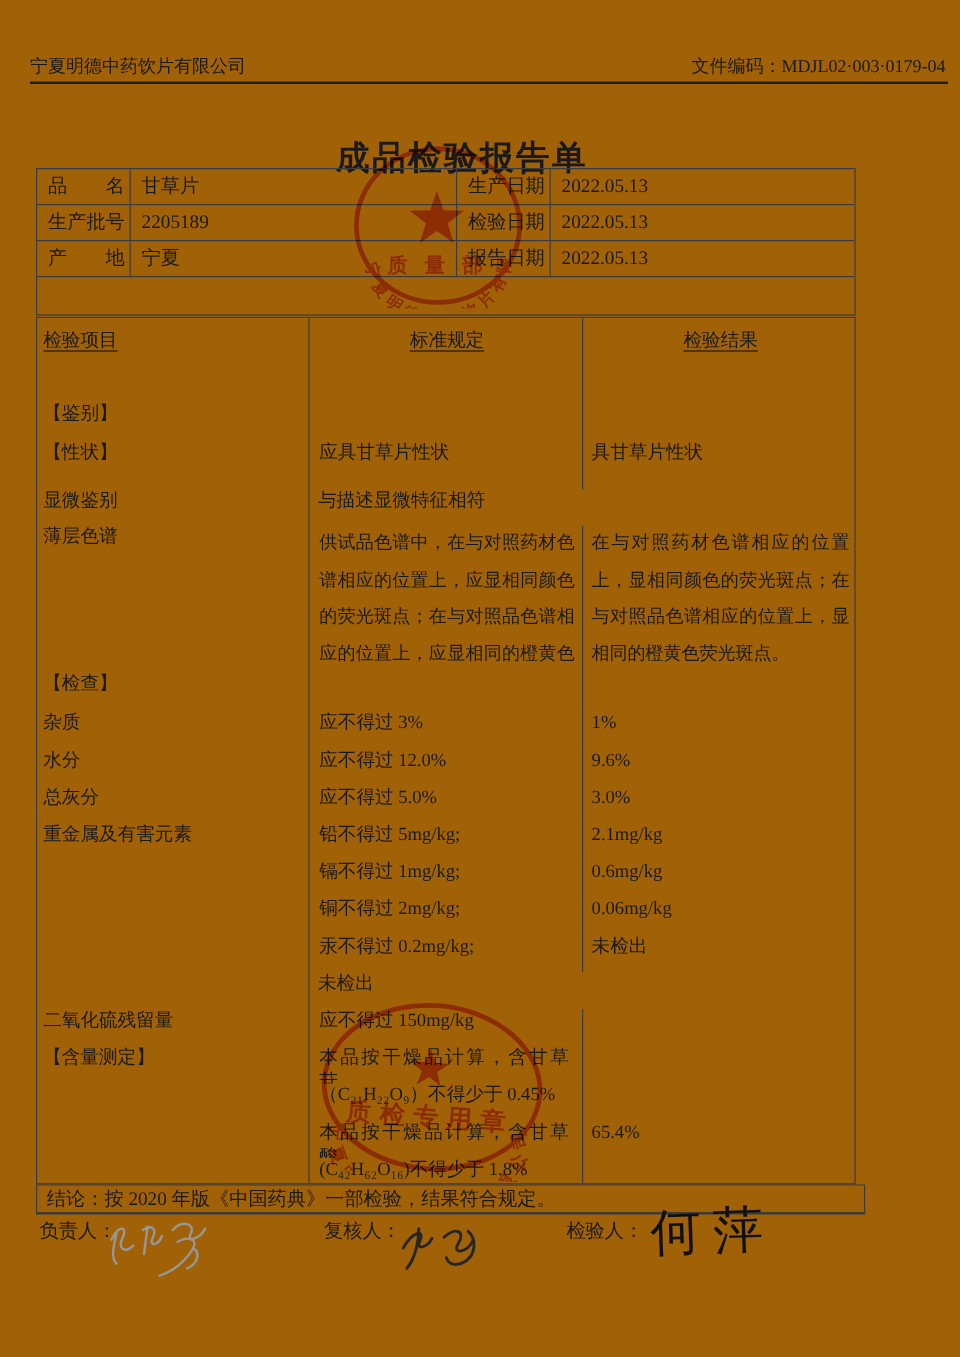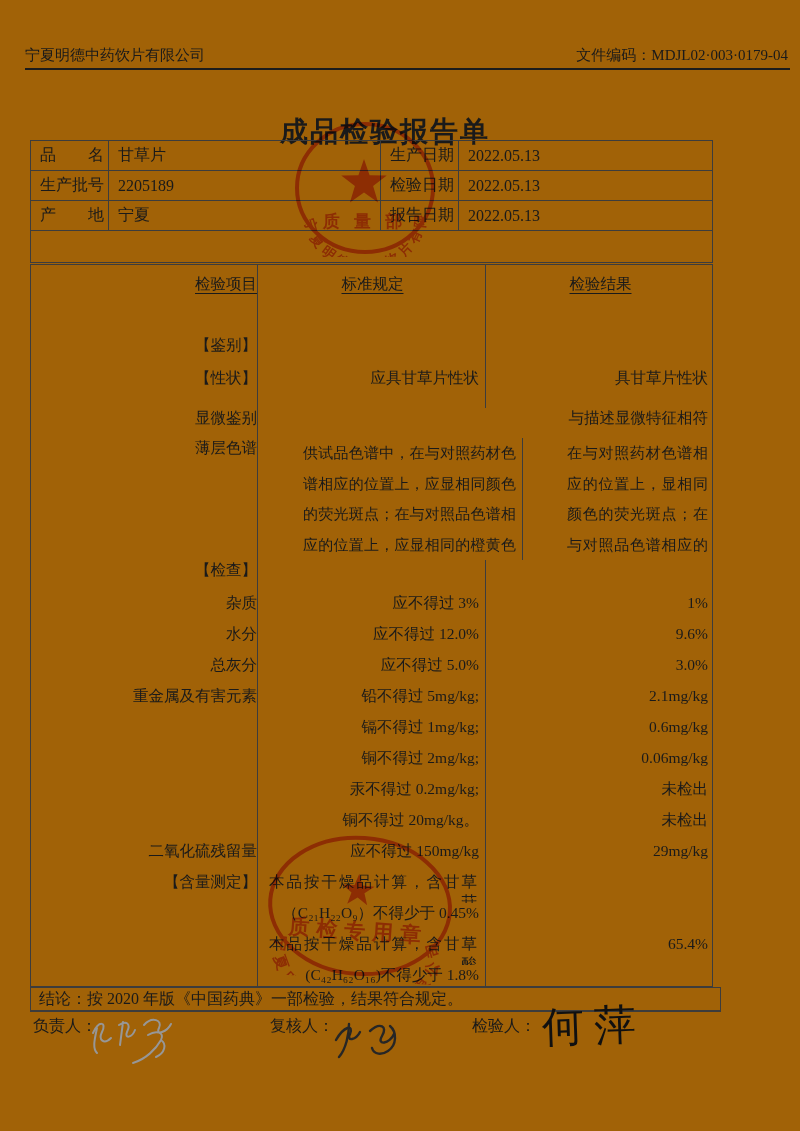--- a/index.html
+++ b/index.html
@@ -18,27 +18,27 @@
         display:flex;align-items:center;font-size:16px;padding-left:9px;overflow:hidden;white-space:nowrap;}
   #info .lastrow{border-bottom:none;margin-top:44px;}
   #info .lastcol{border-right:none;}
   #info .span3{grid-column:2 / 5;border-right:none;}
   
   #main{left:30px;top:264px;width:681px;height:721px;border:1px solid #3c3c3c;overflow:hidden;}
   .mrow{display:flex;width:100%;}
   .c1{width:227px;border-right:1px solid #3c3c3c;padding-left:5px;box-sizing:border-box;flex:none;}
   .c2{width:228px;border-right:1px solid #3c3c3c;padding:0 6px 0 8px;box-sizing:border-box;flex:none;}
   .c3{flex:1;padding:0 4px 0 7px;box-sizing:border-box;}
-  .mrow div{font-size:15.5px;line-height:20px;overflow:hidden;text-align:right;}
+  .mrow div{font-size:15.5px;line-height:20px;overflow:hidden;}
   #mhead{height:70px;}
   #mhead .c1{padding-top:9px;}
   #mhead .c2,#mhead .c3{padding-top:9px;text-align:center;}
   #mhead span{text-decoration:underline;text-underline-offset:4px;}
   .r-h40{height:40px;}.r-h33{height:33px;}.r-h30{height:30px;}.r-h31{height:31px;}
-  .r-tall{height:122px;gap:37px;}
+  .r-tall{height:122px;}
   .r-tall .c2,.r-tall .c3{line-height:30.5px;text-align:justify;font-size:15px;}
   .sp .c2{letter-spacing:2px;}
   
   #concl{left:30px;top:987px;width:681px;height:22px;border:1px solid #3c3c3c;border-bottom:2px solid #3c3c3c;
          display:flex;align-items:center;font-size:16px;padding-left:8px;box-sizing:content-box;}
   
   .flabel{top:1016px;font-size:16px;}
   #sig3{left:542px;top:998px;font-size:42px;letter-spacing:10px;transform:rotate(-2deg);color:#101010;}
   
   .stamp{mix-blend-mode:multiply;opacity:.82;}
@@ -134,27 +134,25 @@
       <div class="c2">铜不得过 2mg/kg;</div>
       <div class="c3">0.06mg/kg</div>
     </div>
     <div class="mrow r-h31">
       <div class="c1"></div>
       <div class="c2">汞不得过 0.2mg/kg;</div>
       <div class="c3">未检出</div>
     </div>
     <div class="mrow r-h31">
       <div class="c1"></div>
-      <div class="c2">铜不得过 20mg/kg。</div>
       <div class="c3">未检出</div>
     </div>
     <div class="mrow r-h31">
       <div class="c1">二氧化硫残留量</div>
       <div class="c2">应不得过 150mg/kg</div>
-      <div class="c3">29mg/kg</div>
     </div>
     <div class="mrow r-h31 sp">
       <div class="c1">【含量测定】</div>
       <div class="c2">本品按干燥品计算，含甘草苷</div>
     </div>
     <div class="mrow r-h31">
       <div class="c1"></div>
       <div class="c2">（C₂₁H₂₂O₉）不得少于 0.45%</div>
       <div class="c3"></div>
     </div>

